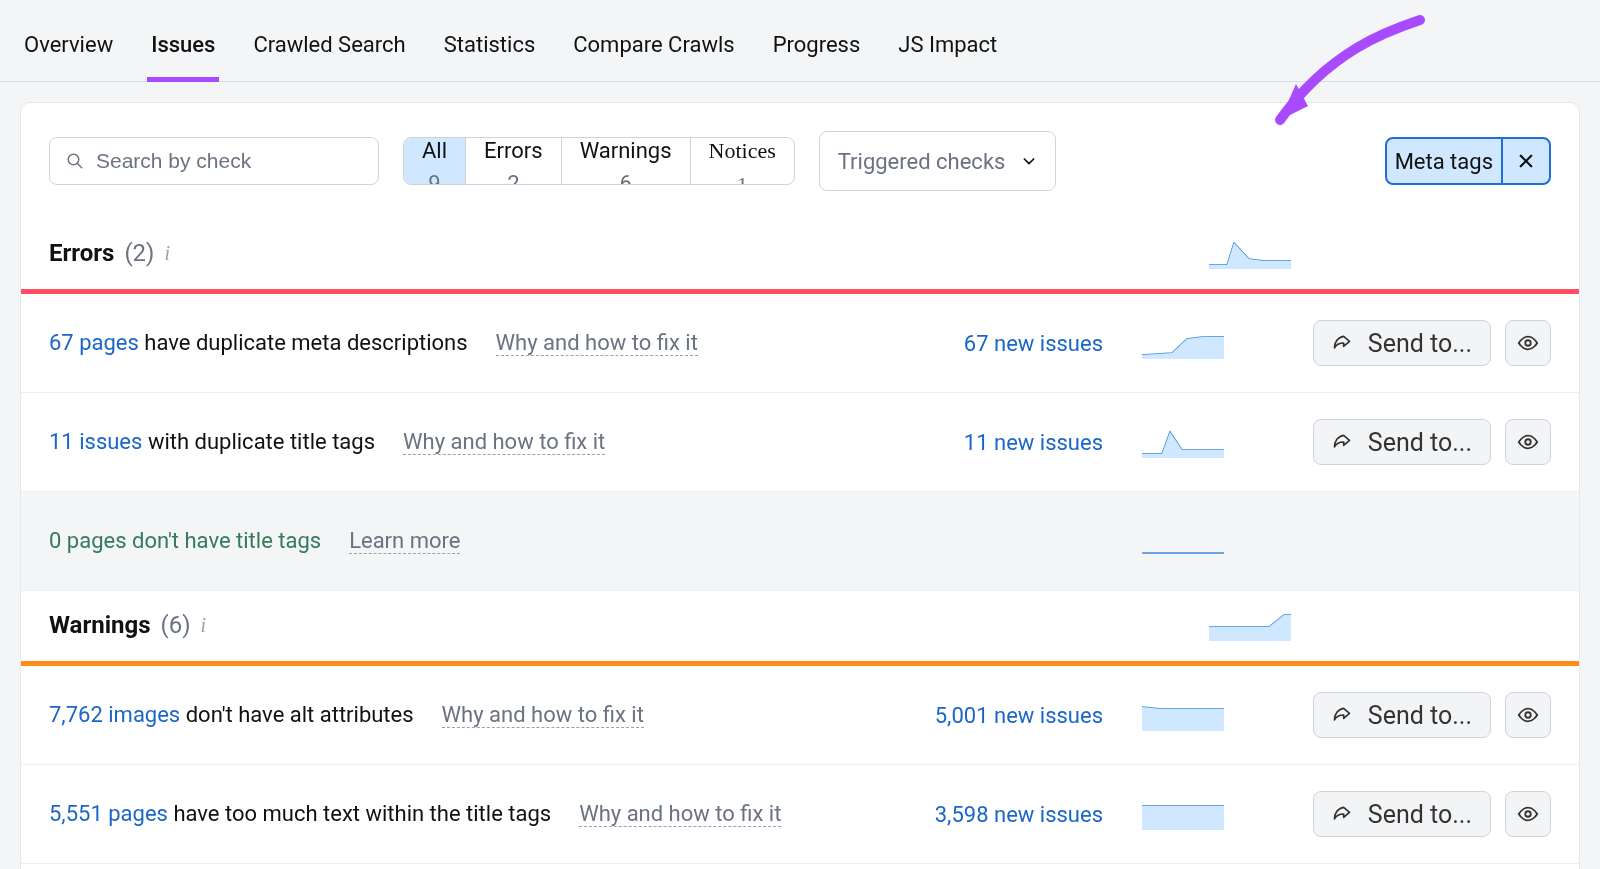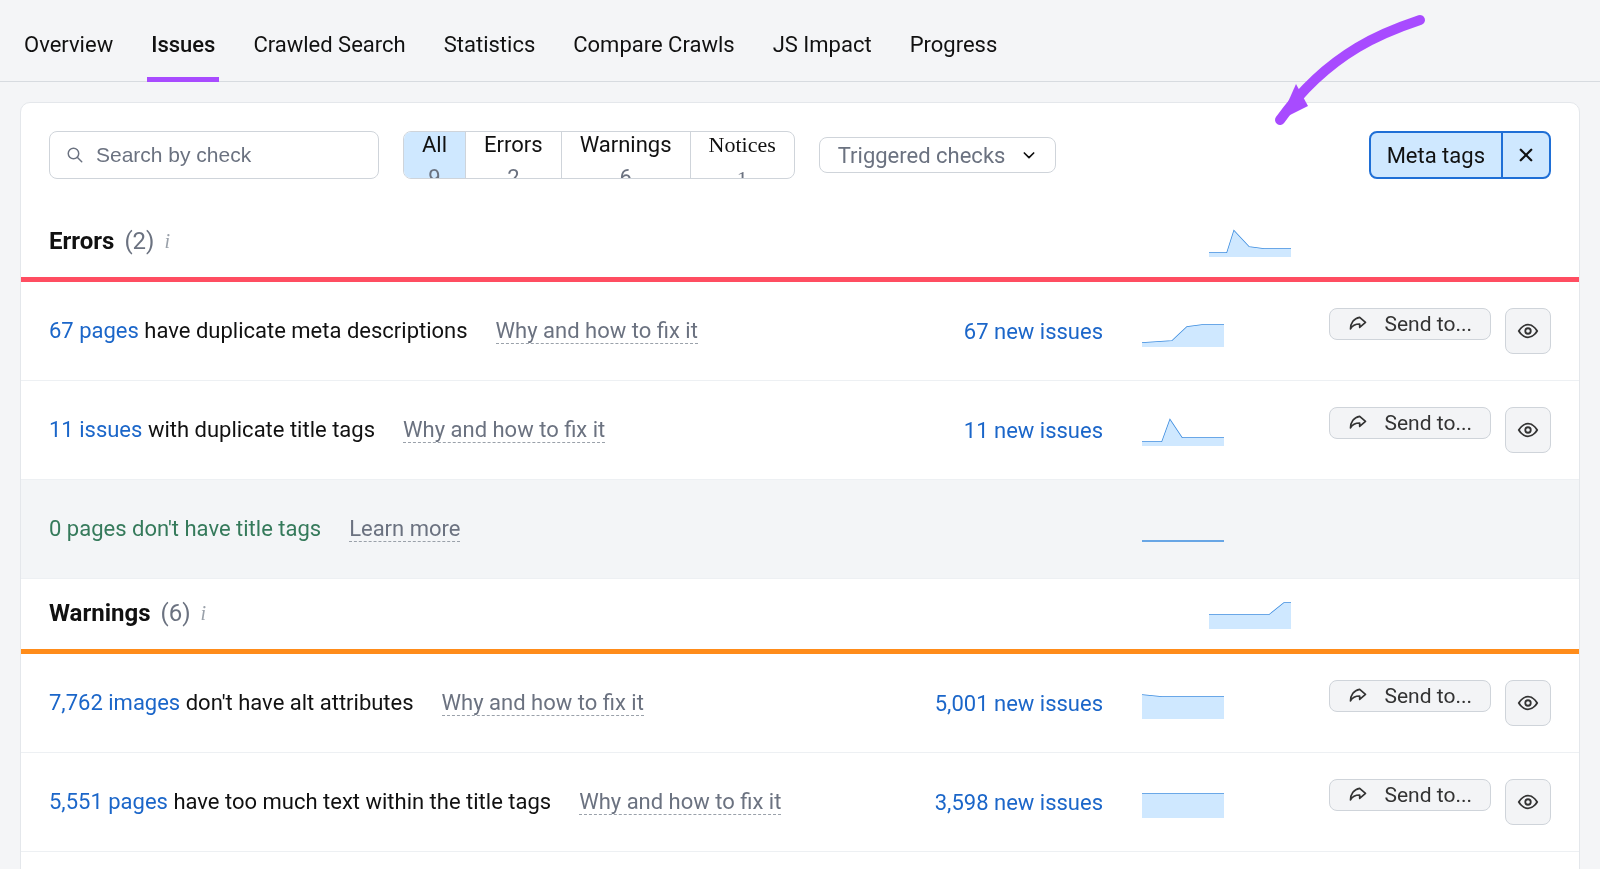--- a/index.html
+++ b/index.html
@@ -80,21 +80,21 @@
     gap: 8px;
     flex-direction: column;
   }
   .seg .seg-item:last-child { border-right: none; font-family: Liberation Serif, serif; }
   .seg .seg-item .cnt { color: #6b7280; }
   .seg .seg-item.active { background: #cfe8ff; }
 
   .dropdown {
     display: flex;
     align-items: center;
-    height: 36px;
+    height: 60px;
     border: 1px solid #cfd4da;
     border-radius: 8px;
     padding: 0 18px;
     gap: 16px;
     cursor: pointer;
     color: #6b7280;
     background: #fff;
   }
   .chev {
     width: 16px; height: 16px;
@@ -105,21 +105,21 @@
     align-items: stretch;
     height: 48px;
     border: 2px solid #1f6fd6;
     border-radius: 8px;
     overflow: hidden;
     background: #cfe8ff;
     cursor: default;
   }
   .filter-chip .lbl {
     display: flex; align-items: center;
-    padding: 0 16px;
+    padding: 0 8px;
     color: #111;
   }
   .filter-chip .x {
     display: flex; align-items: center;
     padding: 0 14px;
     border-left: 2px solid #1f6fd6;
     cursor: pointer;
   }
 
   
@@ -175,28 +175,28 @@
   }
   .row .actions {
     margin-left: auto;
     display: flex;
     gap: 14px;
   }
   .btn {
     display: flex;
     align-items: center;
     gap: 16px;
-    height: 32px;
+    height: 46px;
     padding: 0 18px;
     border: 1px solid #cfd4da;
     border-radius: 8px;
     background: #f3f4f6;
     cursor: pointer;
     color: #333;
-    font-size: 21px;
+    font-size: 25px;
   }
   .iconbtn {
     display: flex;
     align-items: center;
     justify-content: center;
     width: 46px;
     height: 46px;
     border: 1px solid #cfd4da;
     border-radius: 8px;
     background: #f3f4f6;
@@ -220,22 +220,22 @@
 </style>
 </head>
 <body>
 
 <div class="tabs">
   <div class="tab">Overview</div>
   <div class="tab active">Issues</div>
   <div class="tab">Crawled Search</div>
   <div class="tab">Statistics</div>
   <div class="tab">Compare Crawls</div>
+  <div class="tab">Progress</div>
   <div class="tab">JS Impact</div>
-  <div class="tab">Progress</div>
 </div>
 
 <div class="panel">
 
   <div class="toolbar">
     <div class="search">
       <svg class="mag" viewBox="0 0 24 24">
           <circle cx="10" cy="10" r="7" fill="none" stroke="#6b7280" stroke-width="2"></circle>
           <line x1="15" y1="15" x2="21" y2="21" stroke="#6b7280" stroke-width="2" stroke-linecap="round"></line>
         </svg>

